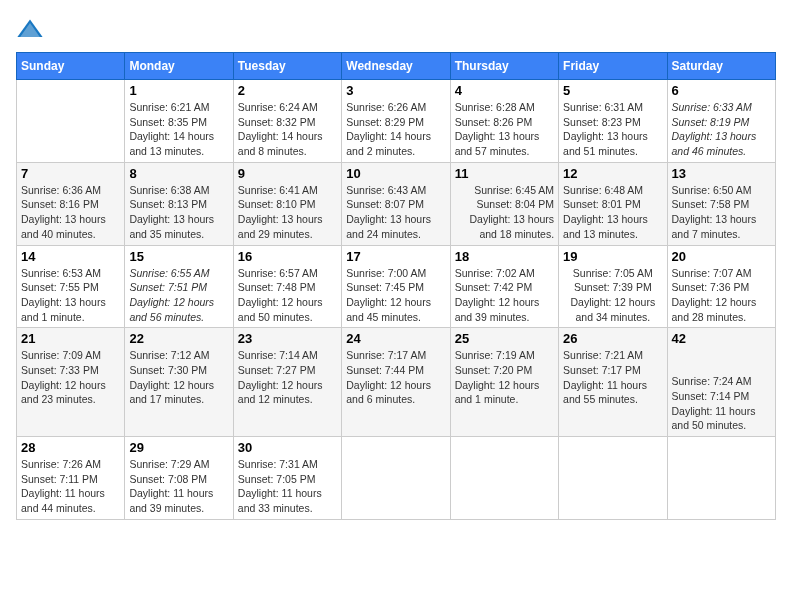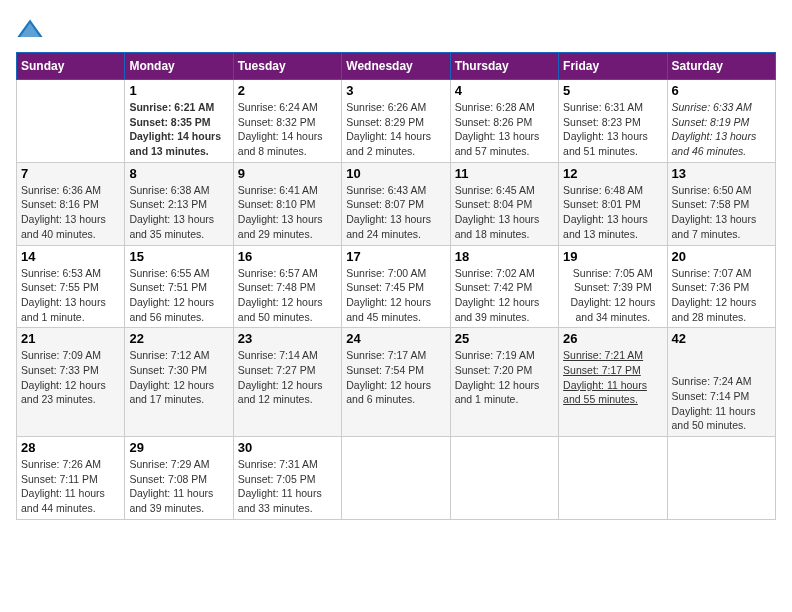--- a/index.html
+++ b/index.html
@@ -78,21 +78,21 @@
     .day-info {
       font-size: 10.5px;
       color: #333;
       line-height: 1.4;
     }
     .empty-cell {
       background: #f9f9f9;
     }
     tr:nth-child(odd) td { background: #fff; }
     tr:nth-child(even) td { background: #f5f5f5; }
-    .calendar thead tr th { background: #701a75; }
+    .calendar thead tr th { background: #3b82f6; }
   </style>
 </head>
 <body>
 
 <div class="header-area">
   <div class="logo">
     <svg class="logo-icon" viewBox="0 0 40 40" xmlns="http://www.w3.org/2000/svg">
       <polygon points="20,5 38,30 2,30" fill="#1a78c2"></polygon>
       <polygon points="20,10 34,30 6,30" fill="#fff" opacity="0.3"></polygon>
     </svg>
@@ -117,21 +117,21 @@
         <th>Thursday</th>
         <th>Friday</th>
         <th>Saturday</th>
       </tr>
   </thead>
   <tbody id="calendar-body">
   <tr>
         <td class="empty-cell"></td>
         <td>
           <span class="day-number">1</span>
-          <div class="day-info" style="white-space: pre-line; font-weight: bold;">Sunrise: 6:21 AM
+          <div class="day-info" style="white-space: pre-line;">Sunrise: 6:21 AM
 Sunset: 8:35 PM
 Daylight: 14 hours
 and 13 minutes.</div>
         </td>
         <td>
           <span class="day-number">2</span>
           <div class="day-info" style="white-space: pre-line;">Sunrise: 6:24 AM
 Sunset: 8:32 PM
 Daylight: 14 hours
 and 8 minutes.</div>
@@ -169,41 +169,41 @@
         <td>
           <span class="day-number">7</span>
           <div class="day-info" style="white-space: pre-line;">Sunrise: 6:36 AM
 Sunset: 8:16 PM
 Daylight: 13 hours
 and 40 minutes.</div>
         </td>
         <td>
           <span class="day-number">8</span>
           <div class="day-info" style="white-space: pre-line;">Sunrise: 6:38 AM
-Sunset: 2:13 PM
+Sunset: 8:13 PM
 Daylight: 13 hours
 and 35 minutes.</div>
         </td>
         <td>
           <span class="day-number">9</span>
           <div class="day-info" style="white-space: pre-line;">Sunrise: 6:41 AM
 Sunset: 8:10 PM
 Daylight: 13 hours
 and 29 minutes.</div>
         </td>
         <td>
           <span class="day-number">10</span>
           <div class="day-info" style="white-space: pre-line;">Sunrise: 6:43 AM
 Sunset: 8:07 PM
 Daylight: 13 hours
 and 24 minutes.</div>
         </td>
         <td>
           <span class="day-number">11</span>
-          <div class="day-info" style="white-space: pre-line;">Sunrise: 6:45 AM
+          <div class="day-info" style="white-space: pre-line; text-align: right;">Sunrise: 6:45 AM
 Sunset: 8:04 PM
 Daylight: 13 hours
 and 18 minutes.</div>
         </td>
         <td>
           <span class="day-number">12</span>
           <div class="day-info" style="white-space: pre-line;">Sunrise: 6:48 AM
 Sunset: 8:01 PM
 Daylight: 13 hours
 and 13 minutes.</div>
@@ -219,21 +219,21 @@
       <tr>
         <td>
           <span class="day-number">14</span>
           <div class="day-info" style="white-space: pre-line;">Sunrise: 6:53 AM
 Sunset: 7:55 PM
 Daylight: 13 hours
 and 1 minute.</div>
         </td>
         <td>
           <span class="day-number">15</span>
-          <div class="day-info" style="white-space: pre-line;">Sunrise: 6:55 AM
+          <div class="day-info" style="white-space: pre-line; font-style: italic;">Sunrise: 6:55 AM
 Sunset: 7:51 PM
 Daylight: 12 hours
 and 56 minutes.</div>
         </td>
         <td>
           <span class="day-number">16</span>
           <div class="day-info" style="white-space: pre-line;">Sunrise: 6:57 AM
 Sunset: 7:48 PM
 Daylight: 12 hours
 and 50 minutes.</div>
@@ -285,34 +285,34 @@
         <td>
           <span class="day-number">23</span>
           <div class="day-info" style="white-space: pre-line;">Sunrise: 7:14 AM
 Sunset: 7:27 PM
 Daylight: 12 hours
 and 12 minutes.</div>
         </td>
         <td>
           <span class="day-number">24</span>
           <div class="day-info" style="white-space: pre-line;">Sunrise: 7:17 AM
-Sunset: 7:54 PM
+Sunset: 7:44 PM
 Daylight: 12 hours
 and 6 minutes.</div>
         </td>
         <td>
           <span class="day-number">25</span>
           <div class="day-info" style="white-space: pre-line;">Sunrise: 7:19 AM
 Sunset: 7:20 PM
 Daylight: 12 hours
 and 1 minute.</div>
         </td>
         <td>
           <span class="day-number">26</span>
-          <div class="day-info" style="white-space: pre-line; text-decoration: underline;">Sunrise: 7:21 AM
+          <div class="day-info" style="white-space: pre-line;">Sunrise: 7:21 AM
 Sunset: 7:17 PM
 Daylight: 11 hours
 and 55 minutes.</div>
         </td>
         <td>
           <span class="day-number">42</span>
           <div class="day-info" style="white-space: pre-line; margin-top: 28px;">Sunrise: 7:24 AM
 Sunset: 7:14 PM
 Daylight: 11 hours
 and 50 minutes.</div>

